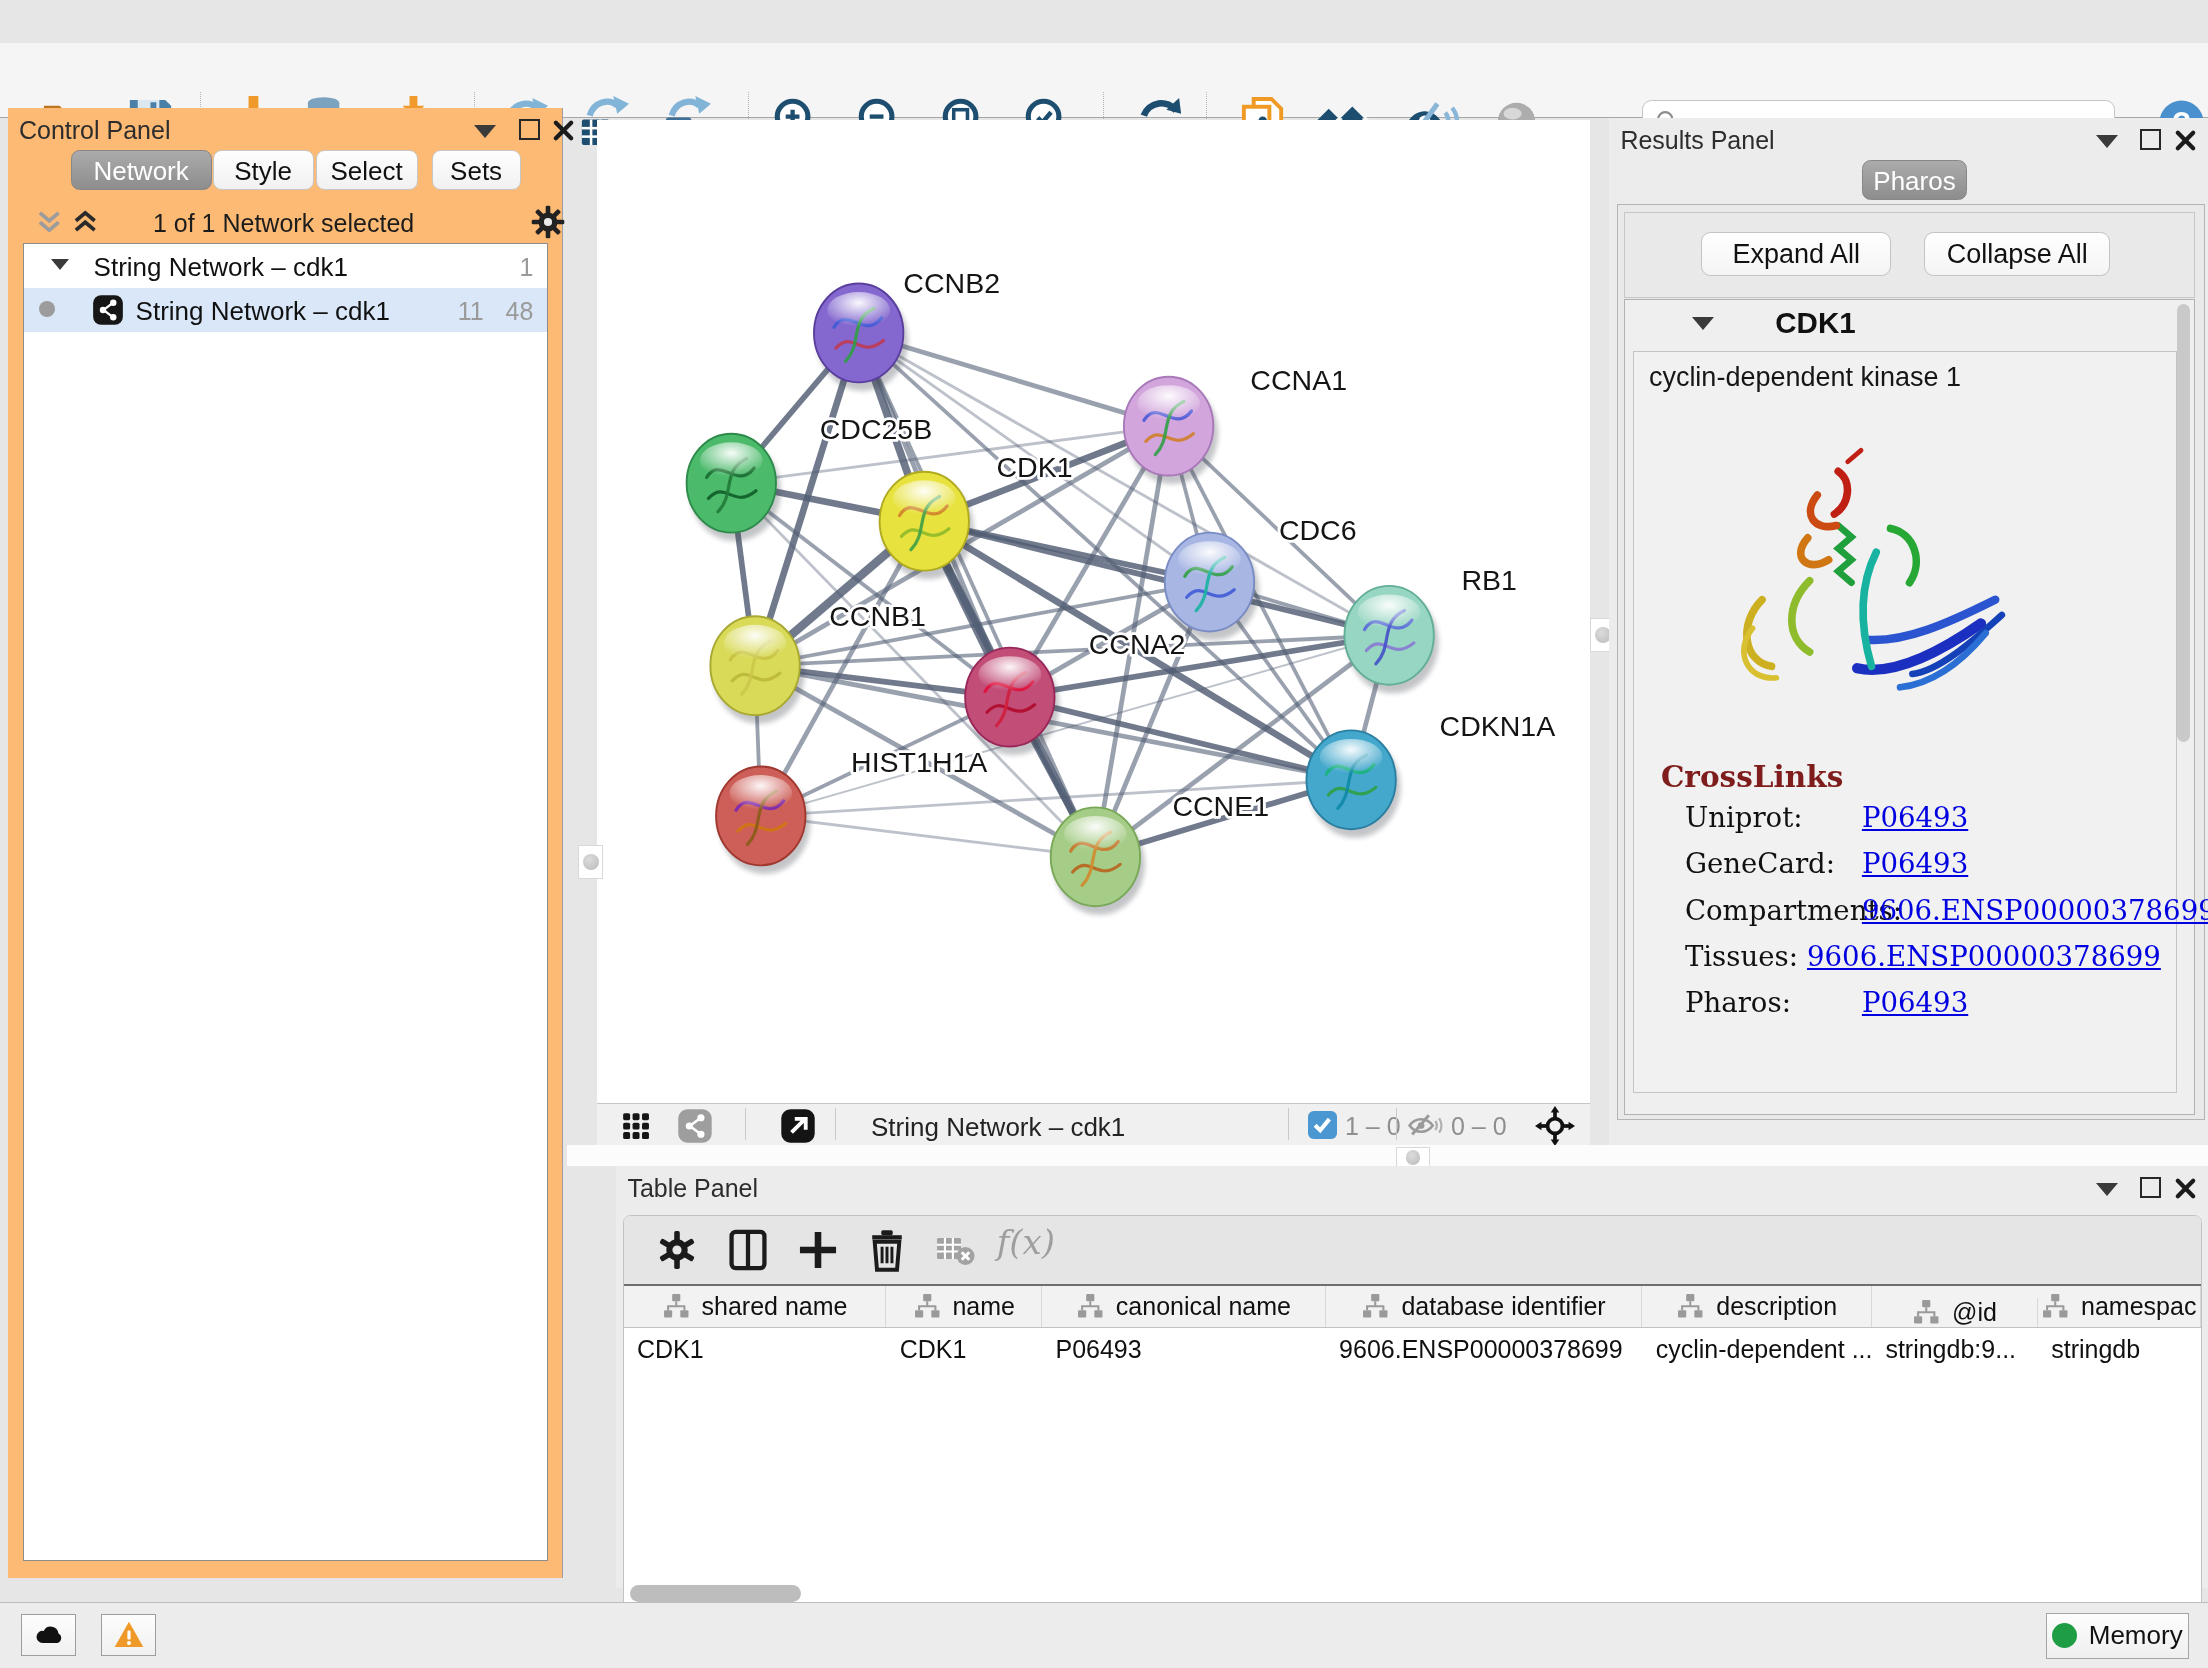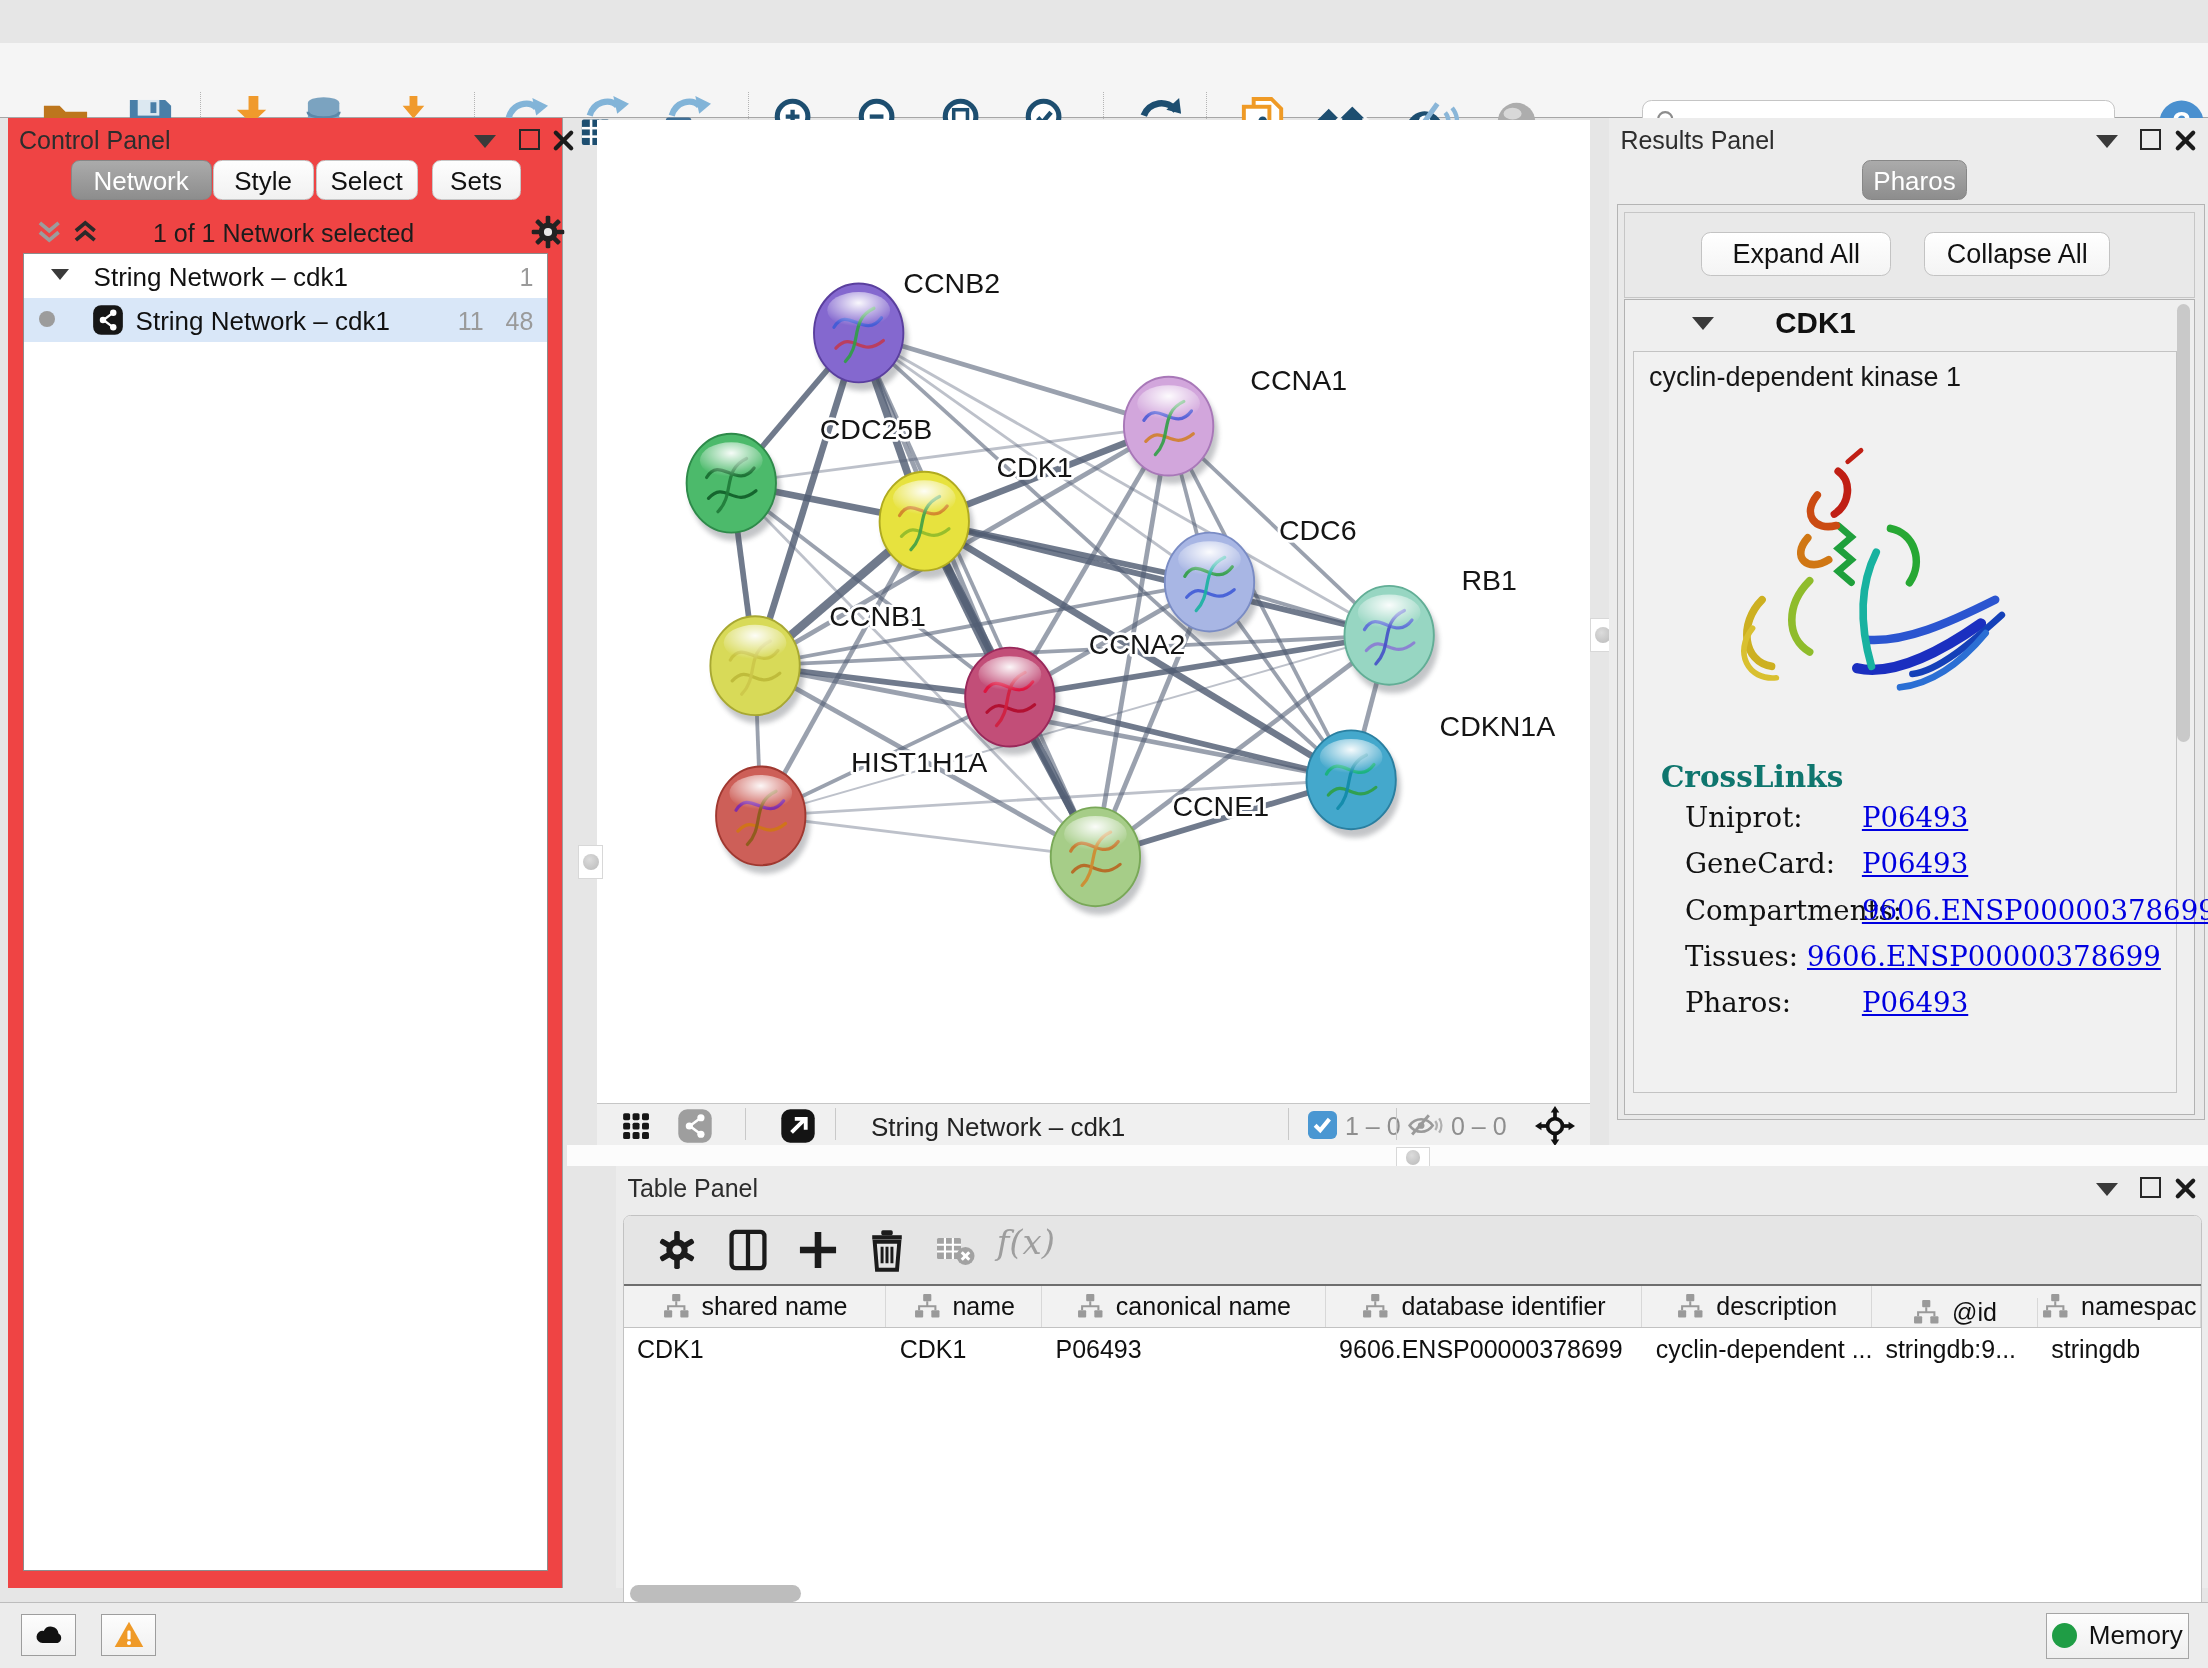--- a/index.html
+++ b/index.html
@@ -20,21 +20,21 @@
   
   .wtri{width:0;height:0;border-left:11.4px solid transparent;border-right:11.4px solid transparent;border-top:13.3px solid #3a3a3a;position:absolute;}
   .wsq{width:21px;height:21px;border:2.9px solid #272727;box-sizing:border-box;position:absolute;background:transparent;}
   .wx{position:absolute;width:23px;height:23px;}
   .wx svg{width:100%;height:100%;}
   .ptitle{position:absolute;font-size:25px;color:#2d2d2d;}
   
   .tab{position:absolute;height:40px;background:linear-gradient(#fefefe,#f1f1f1);border:1px solid #c7c7c7;border-radius:8.6px;text-align:center;font-size:26px;line-height:40px;color:#101010;box-sizing:border-box;}
   .tab.sel{background:linear-gradient(#ababab,#8d8d8d);color:#fff;border-color:#878787;}
   
-  .cpanel{position:absolute;left:7.6px;top:118px;width:555px;height:1470px;background:#ef4444;border-right:1.9px solid #9e9e9e;box-sizing:border-box;}
+  .cpanel{position:absolute;left:7.6px;top:108px;width:555px;height:1470px;background:#fdba74;border-right:1.9px solid #9e9e9e;box-sizing:border-box;}
   .treebox{position:absolute;left:15px;top:135px;width:525px;height:1318px;background:#fff;border:1.9px solid #8c8c8c;box-sizing:border-box;}
   .trow{position:relative;height:44px;font-size:26px;color:#111;}
   .trow .cnt{position:absolute;color:#9a9a9a;font-size:25px;top:8.6px;}
   .trow.sel{background:#d9e7f8;}
   
   .netbar{position:absolute;left:597px;top:1103px;width:993px;height:42px;background:#f0f0f0;border-top:1px solid #c6c6c6;box-sizing:border-box;}
   .netbar .vdiv{position:absolute;top:3.8px;height:32px;border-left:1px solid #c9c9c9;}
   .whitestrip{position:absolute;left:567px;top:1145px;width:1642px;height:21px;background:#fcfcfc;}
   .handle{position:absolute;background:#fff;border:1px solid #d8d8d8;display:flex;align-items:center;justify-content:center;}
   .handle i{display:block;background:radial-gradient(circle at 40% 35%,#dcdcdc,#b9b9b9);border-radius:50%;}
@@ -588,21 +588,21 @@
               <path d="M205 95 C230 100 240 130 225 152" stroke="#27a834" stroke-width="8"></path>
               <path d="M120 150 C95 175 95 210 120 225" stroke="#8fbc2c" stroke-width="8"></path>
               <path d="M70 170 C45 195 50 235 80 240" stroke="#cdb021" stroke-width="8"></path>
               <path d="M60 200 C40 225 55 255 85 252" stroke="#d9c030" stroke-width="6"></path>
               <path d="M118 105 C100 125 118 142 140 128" stroke="#d07714" stroke-width="8"></path>
               <path d="M128 60 C112 80 125 98 148 92" stroke="#cb4b12" stroke-width="8"></path>
               <path d="M150 35 C165 45 162 70 146 80" stroke="#c01f14" stroke-width="8"></path>
               <path d="M160 25l14-12" stroke="#c01f14" stroke-width="5"></path>
             </g>
           </svg>
-          <div class="serif" style="position:absolute;left:27px;top:407px;font-size:29.5px;font-weight:bold;color:#0f766e">CrossLinks</div>
+          <div class="serif" style="position:absolute;left:27px;top:407px;font-size:29.5px;font-weight:bold;color:#7f1d1d">CrossLinks</div>
           <div id="xlinks" style="position:absolute;left:51px;top:449px;width:476px">
               <div class="serif" style="display: flex; margin-bottom: 13.3px; font-size: 27.6px; color: rgb(17, 17, 17);">
                 <span style="width: 177px;">Uniprot:</span>
                 <a class="xlink">P06493</a>
               </div>
               <div class="serif" style="display: flex; margin-bottom: 13.3px; font-size: 27.6px; color: rgb(17, 17, 17);">
                 <span style="width: 177px;">GeneCard:</span>
                 <a class="xlink">P06493</a>
               </div>
               <div class="serif" style="display: flex; margin-bottom: 13.3px; font-size: 27.6px; color: rgb(17, 17, 17);">

